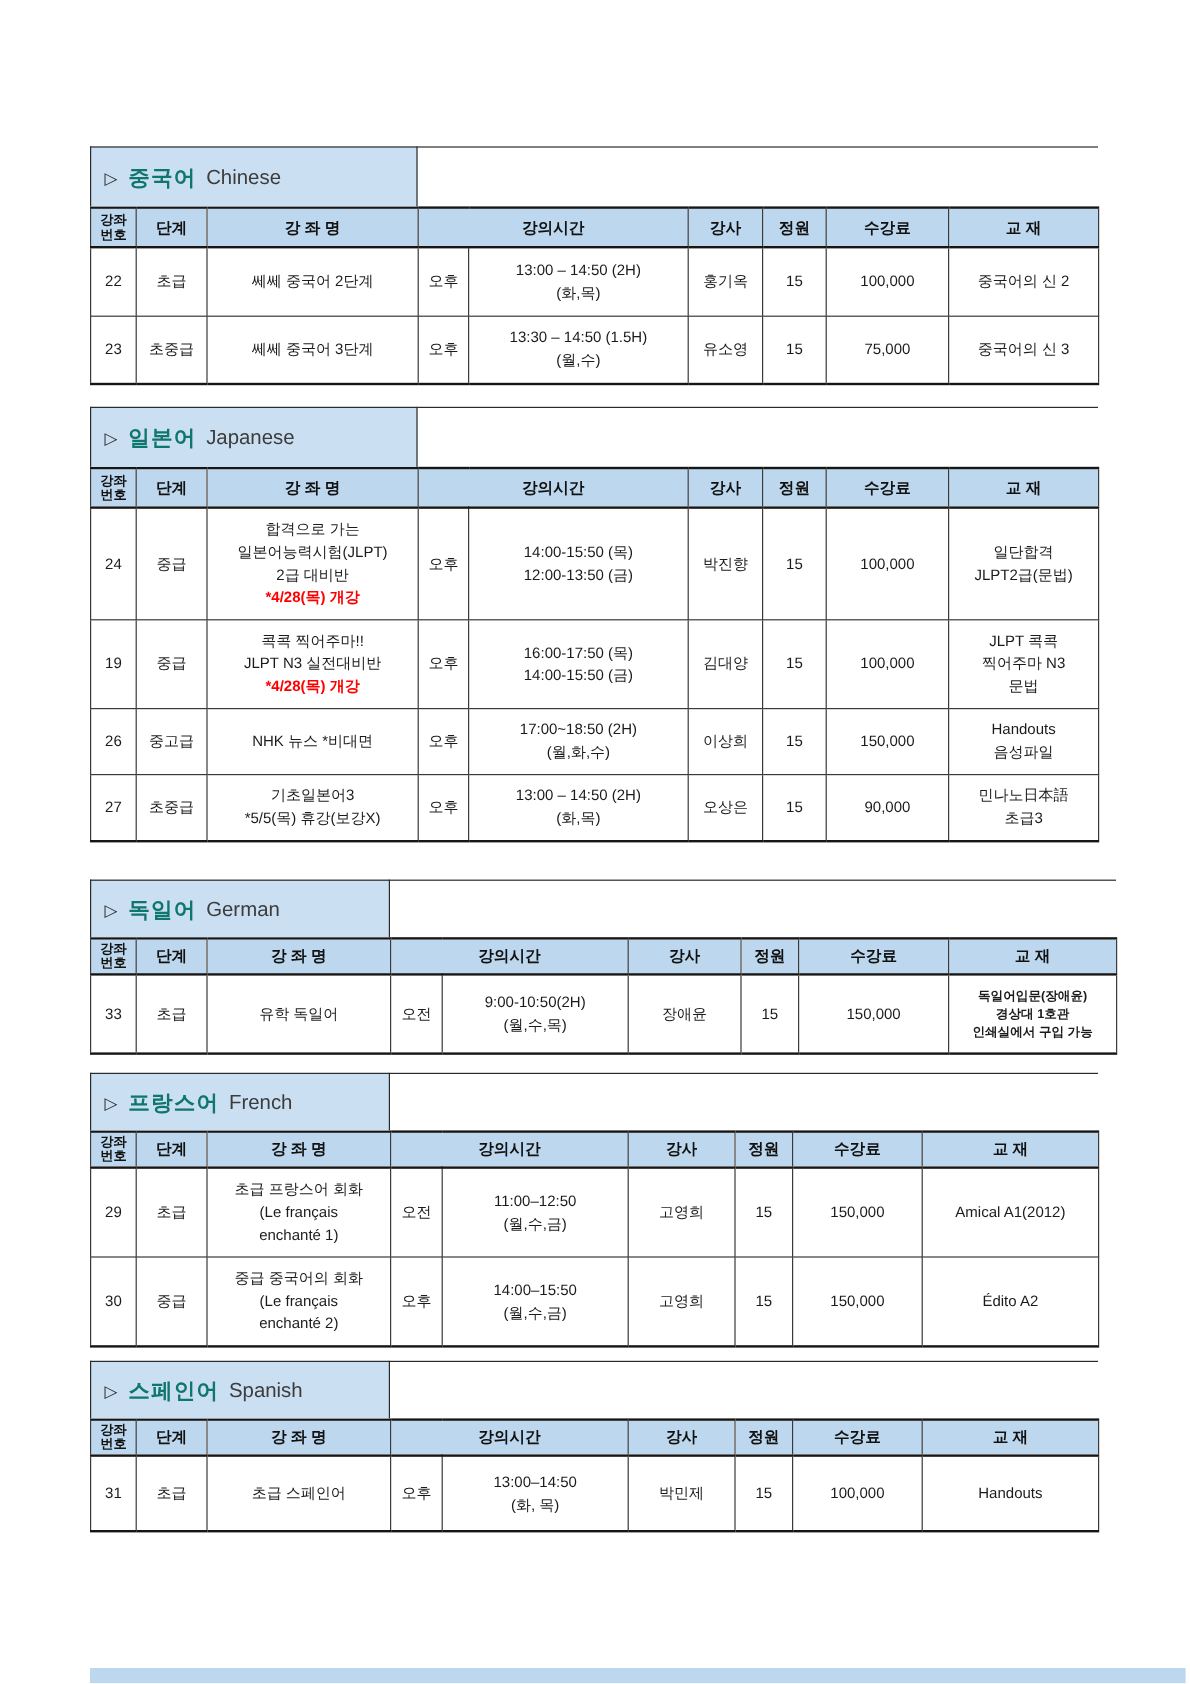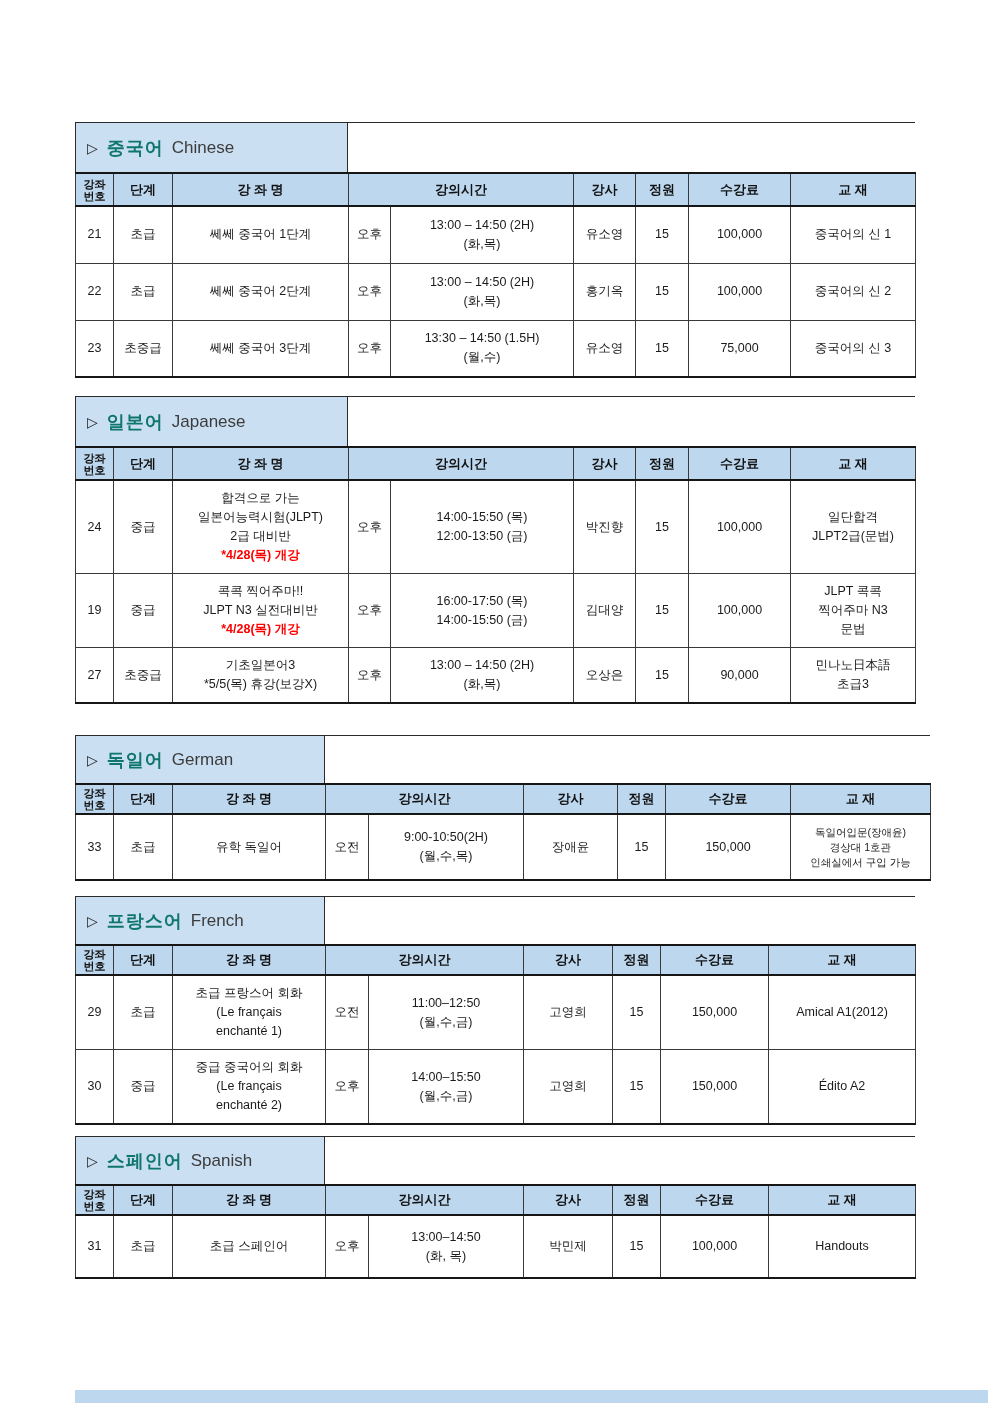--- a/index.html
+++ b/index.html
@@ -47,21 +47,21 @@
   .th-no span { display:block; font-size:11px; line-height:12px; font-weight:bold; }
   tbody td { font-size:12.5px; line-height:19px; padding:8px 2px; color:#1b1b1b; }
   tbody tr:last-child td { border-bottom:2px solid #161616; }
   .sec-chinese tbody tr { height:57px; }
   .sec-german  tbody tr { height:66px; }
   .sec-french  tbody tr { height:73px; }
   .sec-spanish tbody tr { height:63px; }
 
   .line { display:block; }
   .red  { color:var(--note-red,#ff0000); font-weight:bold; }
-  .small{ font-size:10.5px; line-height:15px; }
+  .small{ font-size:10.5px; line-height:15px;font-weight:bold; }
 
   .bottom-bar {
     position:absolute; left:75px; top:1390px; width:913px; height:13px;
     background:var(--header-bg,#bdd7ee);
   }
 </style>
 </head>
 <body>
 
 <div class="page">
@@ -96,38 +96,20 @@
               <th>단계</th>
               <th>강 좌 명</th>
               <th colspan="2">강의시간</th>
               <th>강사</th>
               <th>정원</th>
               <th>수강료</th>
               <th>교 재</th>
             </tr>
           </thead>
           <tbody>
-            <tr class="row">
-              <td>21</td>
-              <td>초급</td>
-              <td>
-                <span class="line">쎄쎄 중국어 1단계</span>
-              </td>
-              <td>오후</td>
-              <td>
-                <span class="line">13:00 – 14:50 (2H)</span>
-                <span class="line">(화,목)</span>
-              </td>
-              <td>유소영</td>
-              <td>15</td>
-              <td>100,000</td>
-              <td>
-                <span class="line">중국어의 신 1</span>
-              </td>
-            </tr>
             <tr class="row">
               <td>22</td>
               <td>초급</td>
               <td>
                 <span class="line">쎄쎄 중국어 2단계</span>
               </td>
               <td>오후</td>
               <td>
                 <span class="line">13:00 – 14:50 (2H)</span>
                 <span class="line">(화,목)</span>
@@ -235,20 +217,39 @@
               <td>김대양</td>
               <td>15</td>
               <td>100,000</td>
               <td>
                 <span class="line">JLPT 콕콕</span>
                 <span class="line">찍어주마 N3</span>
                 <span class="line">문법</span>
               </td>
             </tr>
             <tr class="row">
+              <td>26</td>
+              <td>중고급</td>
+              <td>
+                <span class="line">NHK 뉴스 *비대면</span>
+              </td>
+              <td>오후</td>
+              <td>
+                <span class="line">17:00~18:50 (2H)</span>
+                <span class="line">(월,화,수)</span>
+              </td>
+              <td>이상희</td>
+              <td>15</td>
+              <td>150,000</td>
+              <td>
+                <span class="line">Handouts</span>
+                <span class="line">음성파일</span>
+              </td>
+            </tr>
+            <tr class="row">
               <td>27</td>
               <td>초중급</td>
               <td>
                 <span class="line">기초일본어3</span>
                 <span class="line">*5/5(목) 휴강(보강X)</span>
               </td>
               <td>오후</td>
               <td>
                 <span class="line">13:00 – 14:50 (2H)</span>
                 <span class="line">(화,목)</span>

